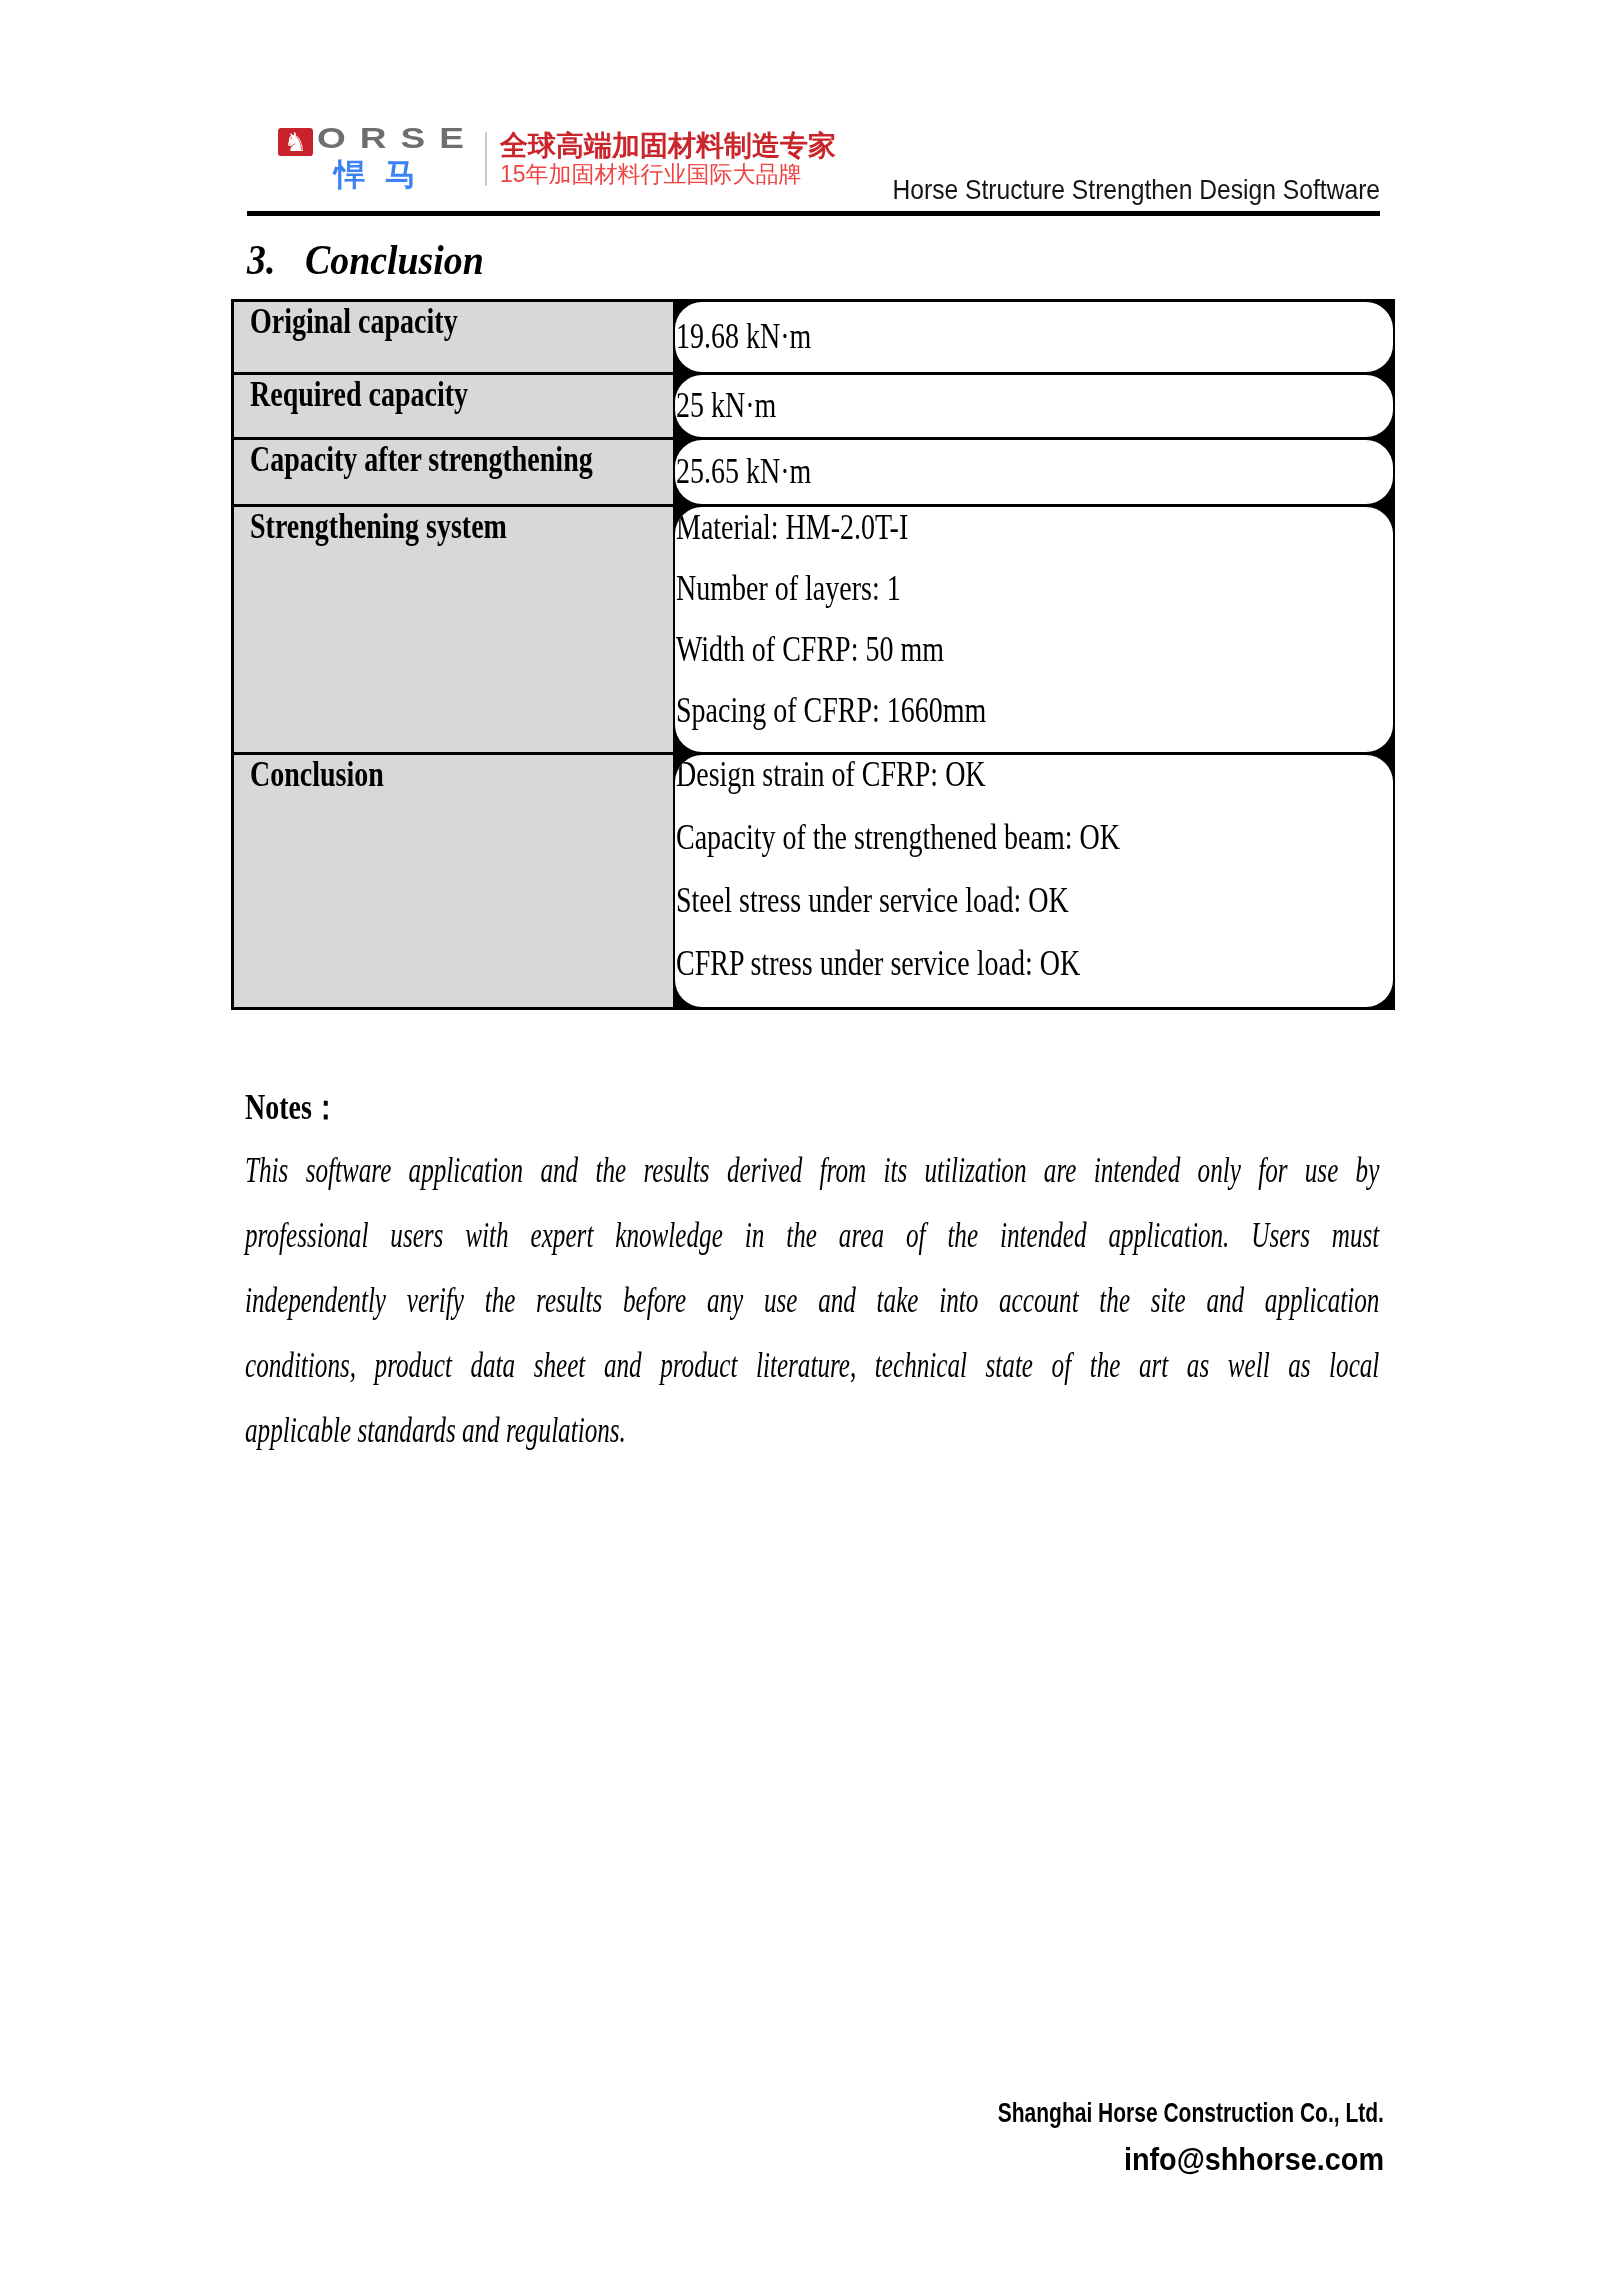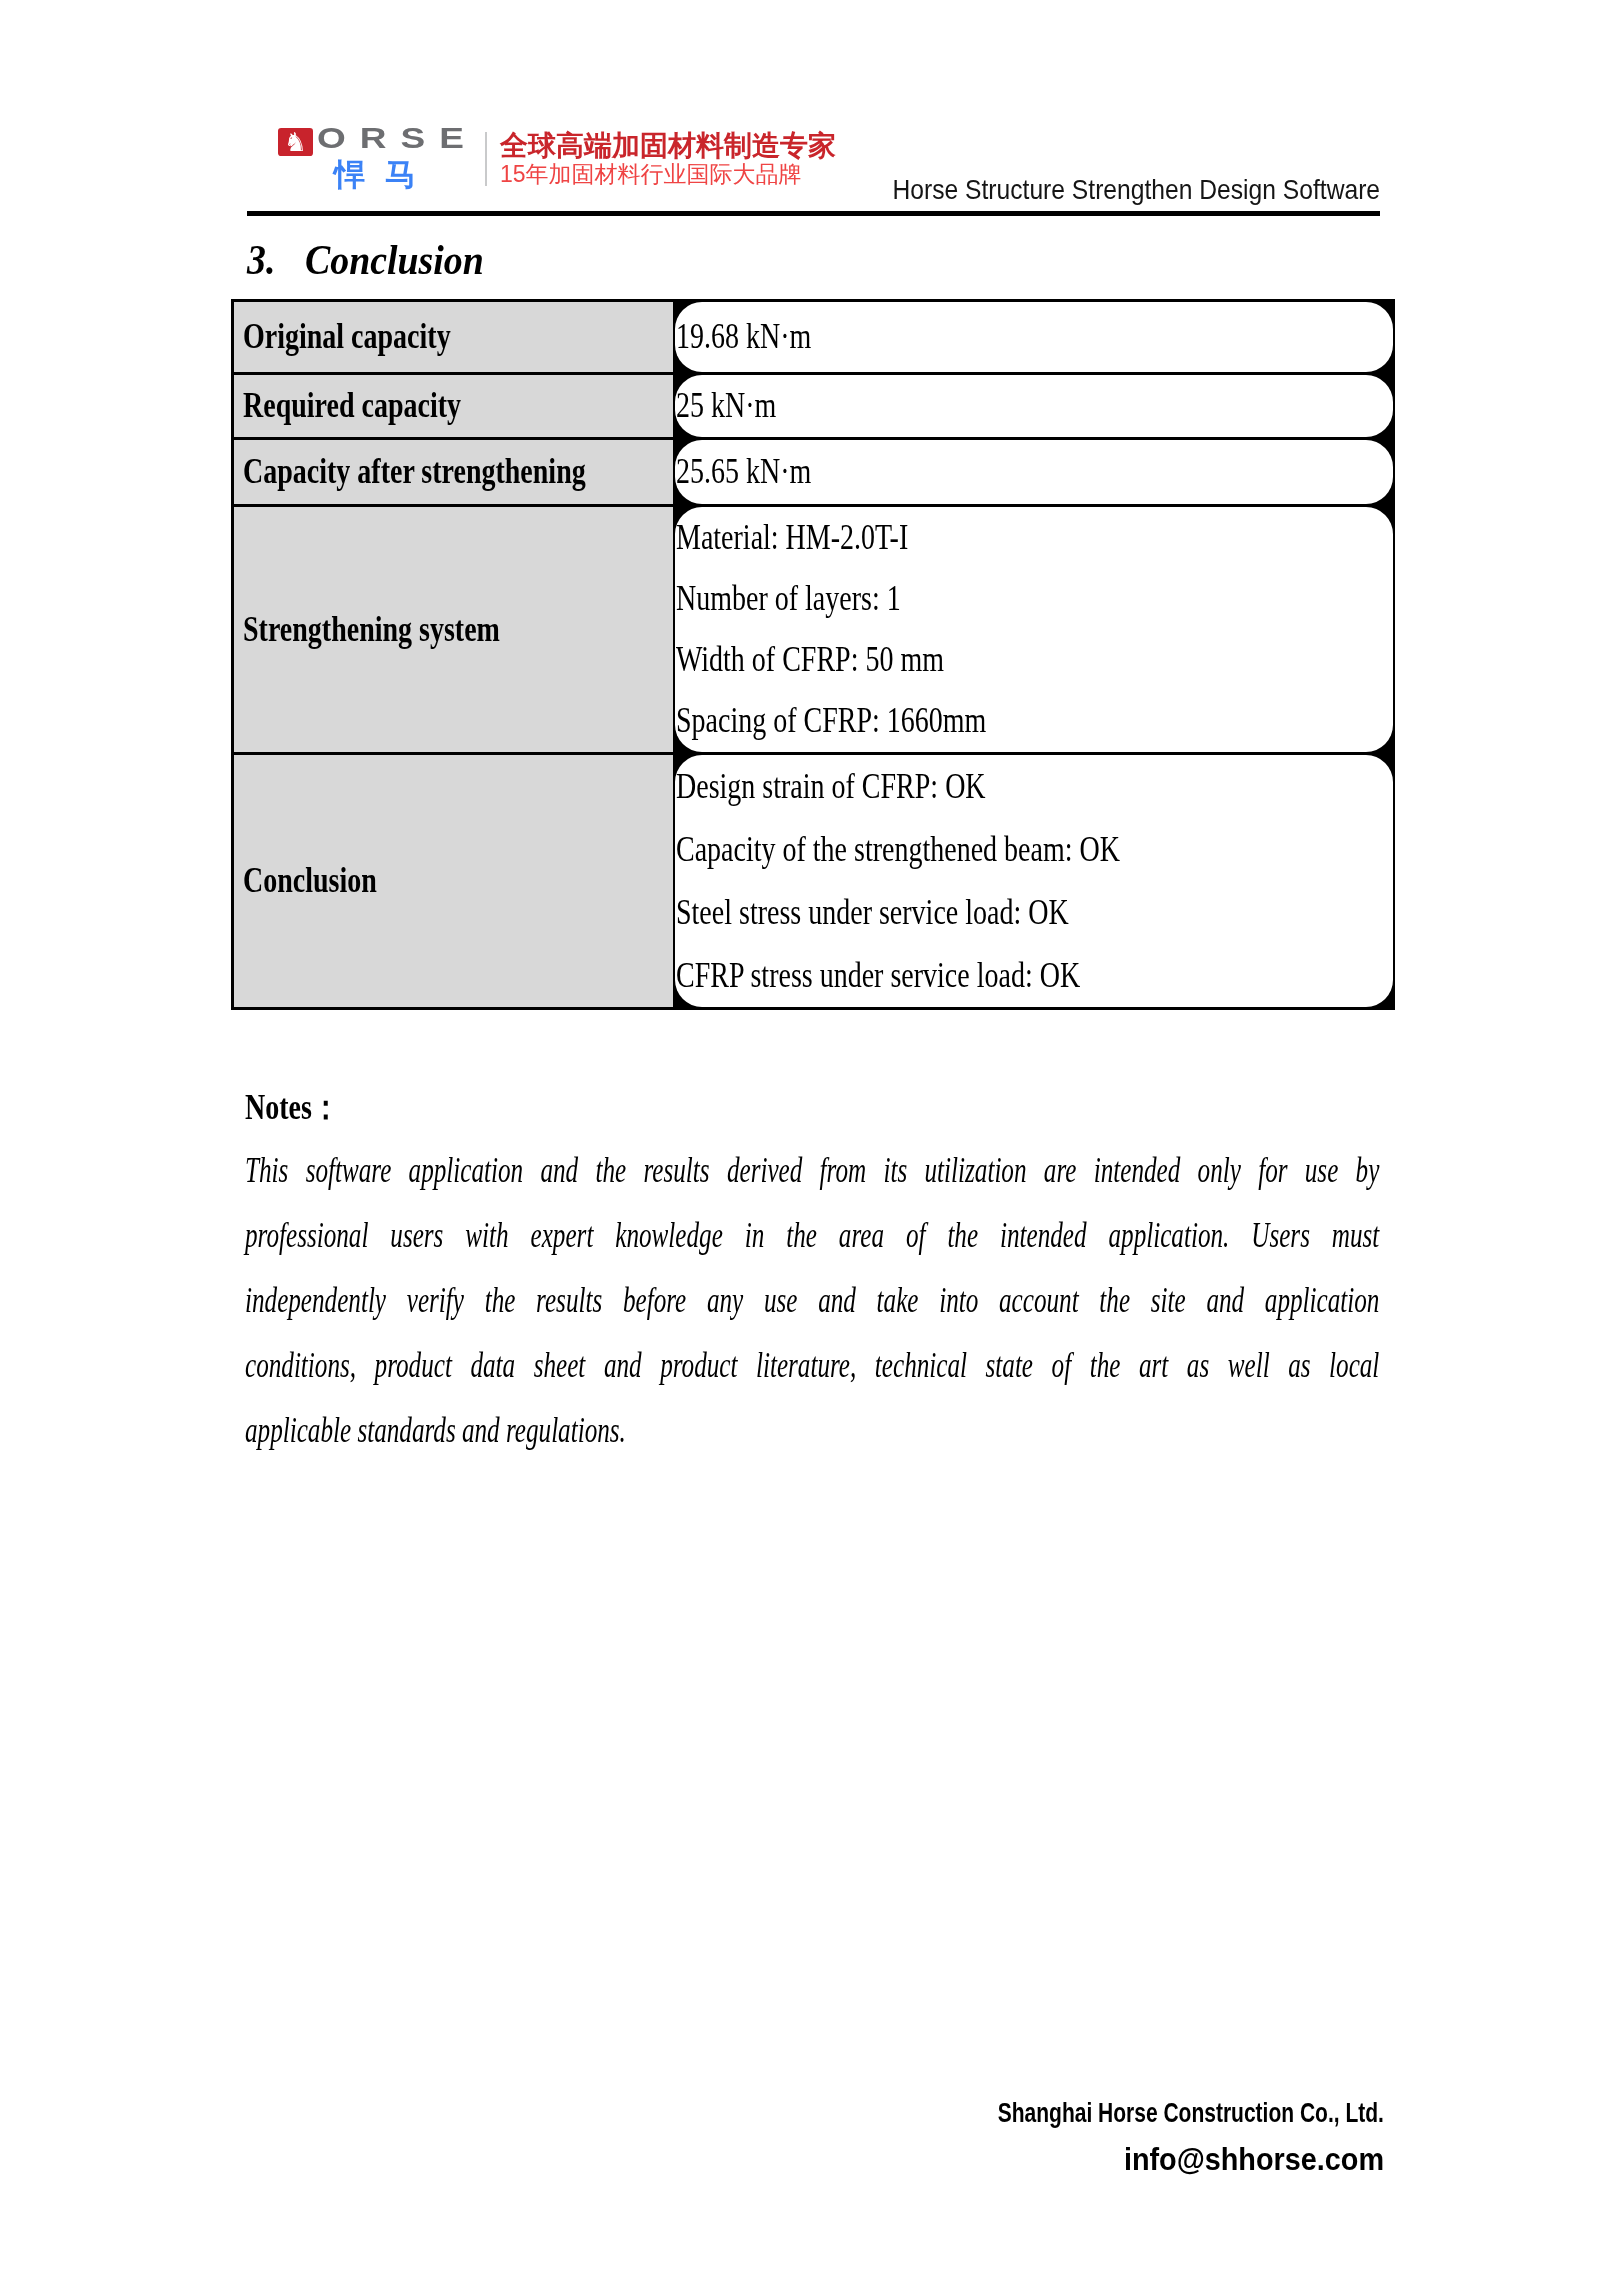--- a/index.html
+++ b/index.html
@@ -71,33 +71,33 @@
     border:3.1px solid #000;
     background:#000;
     display:grid;
     grid-template-columns:439px 718px;
     grid-template-rows:70px 62px 64px 245px 252px;
     column-gap:2.3px;row-gap:3.1px;
   }
   .cell{overflow:hidden;}
   .cell.label{
     background:#d8d8d8;
-    display:flex;align-items:center;
-    padding-left:9px;
+    display:flex;align-items:flex-start;
+    padding-left:16px;
     font-weight:700;font-size:35px;
   }
   .cell.value{
     background:#ffffff;
     padding-left:1px;
     font-size:35px;
     border-radius:27px;
   }
   .cell.value.single{display:flex;align-items:center;}
   .cell.value.multi{display:flex;flex-direction:column;justify-content:center;}
-  .cell.value.multi .ln{display:flex;align-items:center;}
+  .cell.value.multi .ln{display:flex;}
   .r4 .ln{height:61px;}
   .r5 .ln{height:63px;}
 
   
   #notes-heading{
     left:245px;top:1089px;
     font-weight:700;font-size:35px;line-height:1.1;
   }
   #notes-paragraph{
     left:245px;top:1138px;

